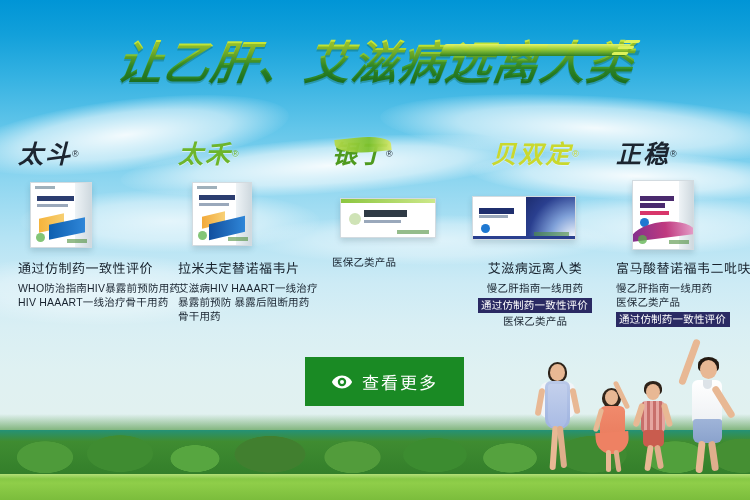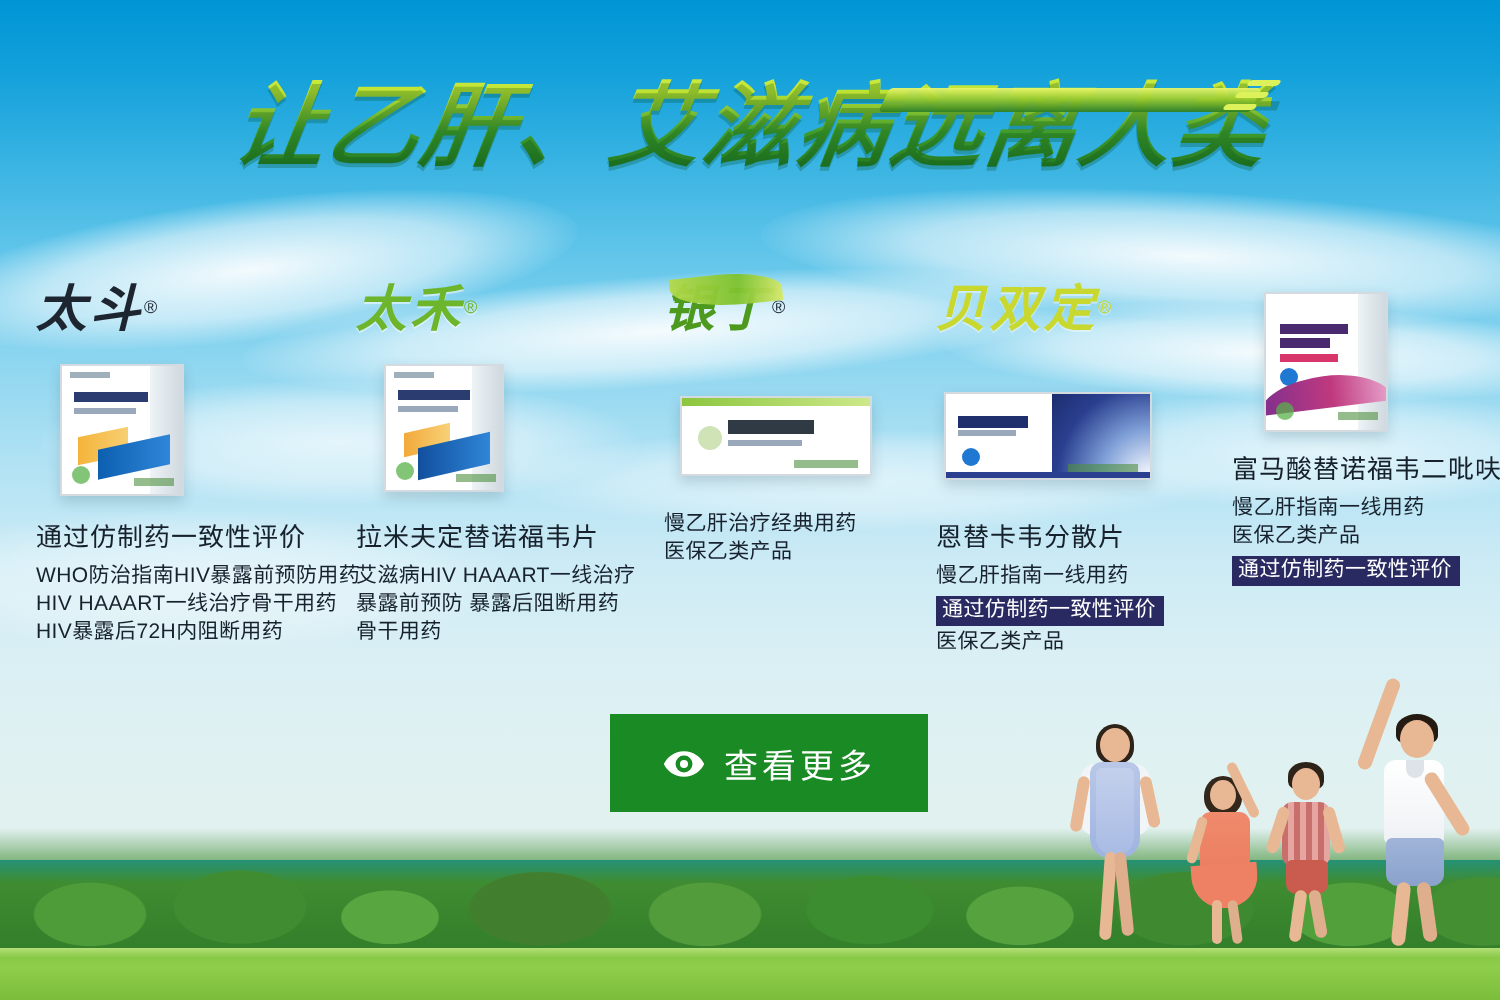--- a/index.html
+++ b/index.html
@@ -114,21 +114,21 @@
     display: flex;
   }
   .product {
     width: 150px;
     padding-left: 16px;
     position: relative;
   }
   .product:nth-child(1) { width: 176px; padding-left: 18px; }
   .product:nth-child(2) { width: 156px; padding-left: 2px; }
   .product:nth-child(3) { width: 128px; padding-left: 0px; }
-  .product:nth-child(4) { width: 142px; padding-left: 8px; }
+  .product:nth-child(4) { width: 142px; padding-left: 8px; text-align: center; }
   .product:nth-child(5) { width: 148px; padding-left: 14px; }
 
   .brand {
     height: 34px;
     position: relative;
     white-space: nowrap;
   }
   .brand-name {
     font-family: "DejaVu Serif", "Liberation Serif", serif;
     font-size: 25px;
@@ -382,21 +382,20 @@
           <span class="orange"></span>
             <span class="blue"></span>
           <span class="logo"></span>
             <span class="footbar"></span>
         </div>
       </div>
       <div class="ptitle">通过仿制药一致性评价</div>
       <div class="plines">
         <div class="pline">WHO防治指南HIV暴露前预防用药</div>
         <div class="pline">HIV HAAART一线治疗骨干用药</div>
-        <div class="pline">HIV暴露后72H内阻断用药</div>
       </div>
     </div>
 
     <div class="product">
       <div class="brand">
         <span class="brand-name brand-green">太禾</span><span class="brand-reg brand-green">®</span>
       </div>
       <div class="boxwrap">
         <div class="box box2">
           <span class="side"></span>
@@ -425,48 +424,50 @@
       <div class="boxwrap">
         <div class="box box3">
           <span class="stripe"></span>
             <span class="circ"></span>
           <span class="title"></span>
             <span class="sub"></span>
           <span class="footbar"></span>
         </div>
       </div>
       <div class="plines">
-        <div class="pline">慢乙肝治疗经典用药</div>
         <div class="pline">医保乙类产品</div>
       </div>
     </div>
 
     <div class="product">
       <div class="brand">
         <span class="brand-name brand-yellow">贝双定</span><span class="brand-reg brand-yellow">®</span>
       </div>
       <div class="boxwrap">
         <div class="box box4">
           <span class="right"></span>
             <span class="title"></span>
             <span class="sub"></span>
           <span class="dot"></span>
             <span class="botline"></span>
             <span class="footbar"></span>
         </div>
       </div>
-      <div class="ptitle">恩替卡韦分散片</div>
+      <div class="ptitle">艾滋病远离人类</div>
       <div class="plines">
         <div class="pline">慢乙肝指南一线用药</div>
         <div><span class="pline badge">通过仿制药一致性评价</span></div>
         <div class="pline">医保乙类产品</div>
       </div>
     </div>
 
     <div class="product">
+      <div class="brand">
+        <span class="brand-name brand-dark">正稳</span><span class="brand-reg brand-dark">®</span>
+      </div>
       <div class="boxwrap">
         <div class="box box5">
           <span class="side"></span>
             <span class="title"></span>
             <span class="title2"></span>
           <span class="pinkbar"></span>
             <span class="dot"></span>
           <span class="swoosh"></span>
             <span class="logo"></span>
             <span class="footbar"></span>

